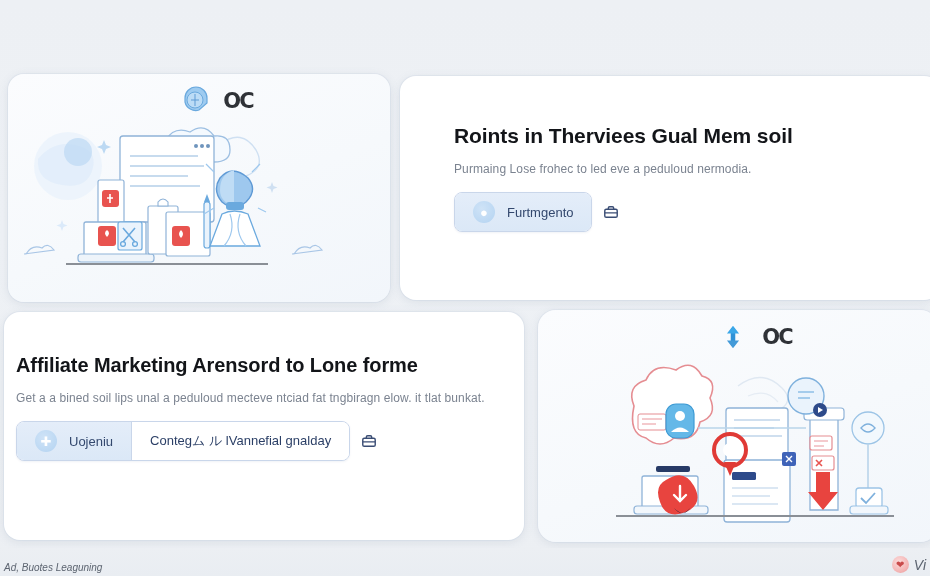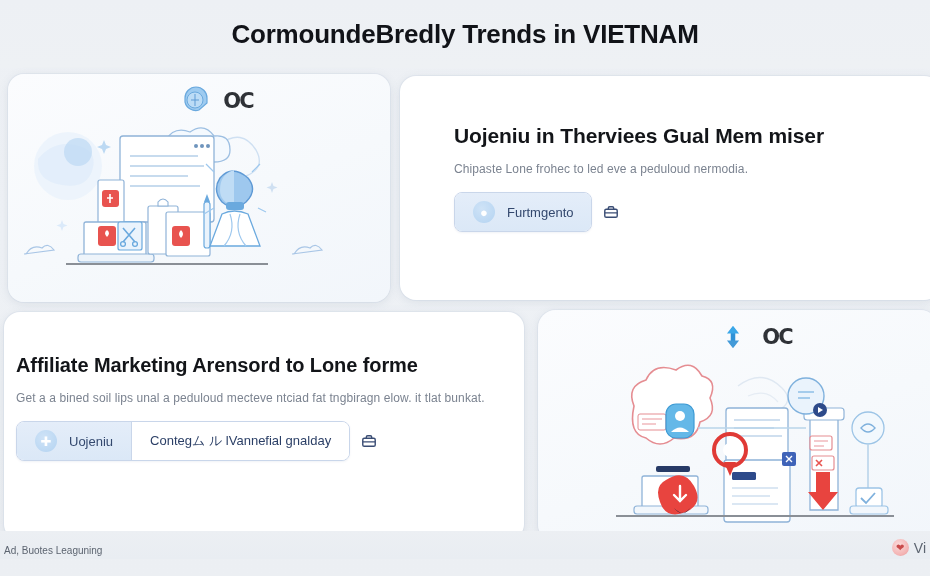--- a/index.html
+++ b/index.html
@@ -93,22 +93,23 @@
   }
   .brand-mark{width:30px;height:30px;}
   .brand-oc{
     font-size:21px;font-weight:bold;color:#2f3237;
     letter-spacing:-2px;font-family:"DejaVu Sans",sans-serif;
   }
   .illus-svg{position:absolute;left:0;top:0;width:100%;height:100%;}
 
   
   .footer{
-    position:absolute;left:0;bottom:17px;width:930px;height:28px;
+    position:absolute;left:0;bottom:0;width:930px;height:28px;
     background:linear-gradient(180deg,#eceff3 0%,#e9edf2 100%);
+    font-style:italic;
   }
   .footer-left{
     position:absolute;left:4px;bottom:3px;
     font-size:10px;color:#5c6470;white-space:nowrap;
   }
   .footer-right{
     position:absolute;right:4px;bottom:3px;
     display:flex;align-items:center;gap:5px;
   }
   .footer-badge{
@@ -117,23 +118,20 @@
     display:flex;align-items:center;justify-content:center;
     color:#c94b4b;font-size:10px;line-height:1;
   }
   .footer-right-text{font-size:14px;color:#5c6470;white-space:nowrap;}
 </style>
 </head>
 <body>
 
 <div class="page">
 
-  <div class="header">
-    <div class="page-title">CormoundeBredly Trends in VIETNAM</div>
-  </div>
 
   <div class="card illus" id="card-tl">
     <div class="brand-row">
       <span class="brand-mark">
         <svg viewBox="0 0 30 30" width="30" height="30">
           <path d="M4 12 A11 11 0 0 1 26 12 L26 17 L18 24 A11 11 0 0 1 4 16 Z" fill="#9ecbf0" stroke="#6aa9de" stroke-width="1.2"></path>
           <circle cx="14" cy="14" r="8" fill="#bcdcf6" stroke="#6aa9de" stroke-width="1"></circle>
           <path d="M14 8 L14 20 M10 14 L18 14" stroke="#5e9bd4" stroke-width="1"></path>
         </svg>
       </span>
@@ -198,22 +196,22 @@
       <line x1="58" y1="190" x2="260" y2="190" stroke="#8a8f96" stroke-width="2"></line>
 
       <path d="M96 66 l2 5 l5 2 l-5 2 l-2 5 l-2 -5 l-5 -2 l5 -2 z" fill="#bcd9f3"></path>
       <path d="M264 108 l1.5 4 l4 1.5 l-4 1.5 l-1.5 4 l-1.5 -4 l-4 -1.5 l4 -1.5 z" fill="#cfe0f2"></path>
       <path d="M54 146 l1.5 4 l4 1.5 l-4 1.5 l-1.5 4 l-1.5 -4 l-4 -1.5 l4 -1.5 z" fill="#dbeafa"></path>
     </svg>
   </div>
 
   <div class="card" id="card-tr">
     <div class="card-body">
-      <div class="card-heading">Uojeniu in Therviees Gual Mem miser</div>
-      <div class="card-sub">Chipaste Lone frohec to led eve a peduloud nermodia.</div>
+      <div class="card-heading">Roints in Therviees Gual Mem soil</div>
+      <div class="card-sub">Purmaing Lose frohec to led eve a peduloud nermodia.</div>
 
       <div class="seg-row">
         <div class="seg">
           <div class="seg-item active">
             <span class="seg-bullet">●</span>
             <span>Furtmgento</span>
           </div>
         </div>
         <span class="seg-trailing-icon">
           <svg viewBox="0 0 18 18" width="16" height="16">

